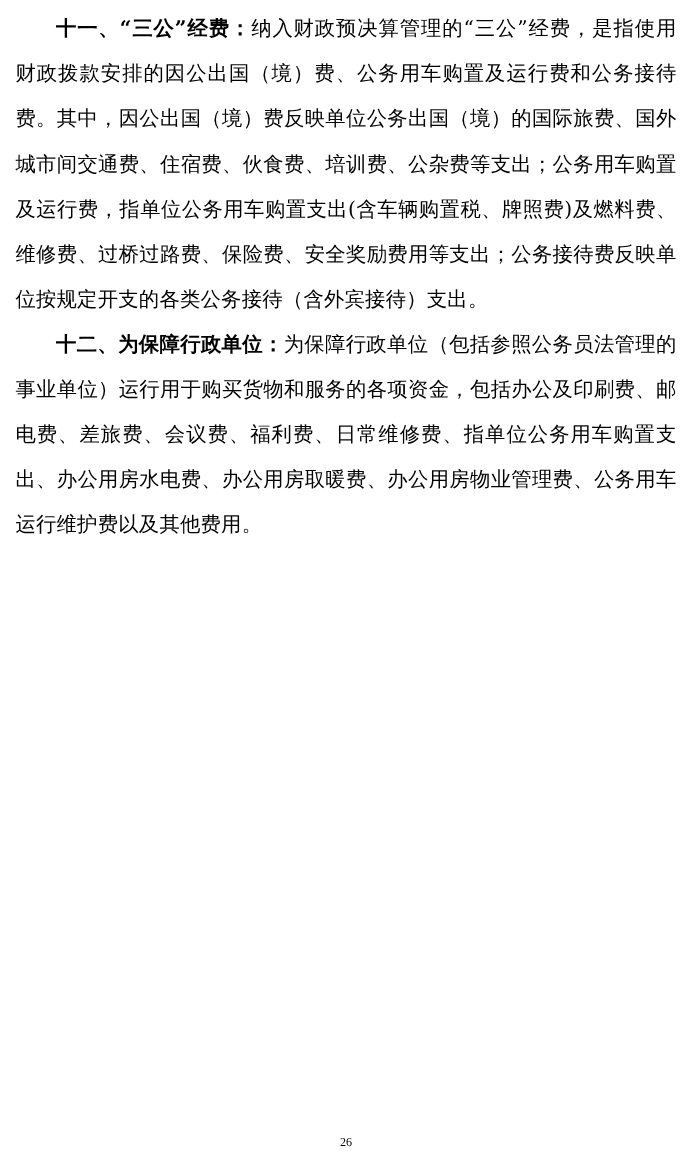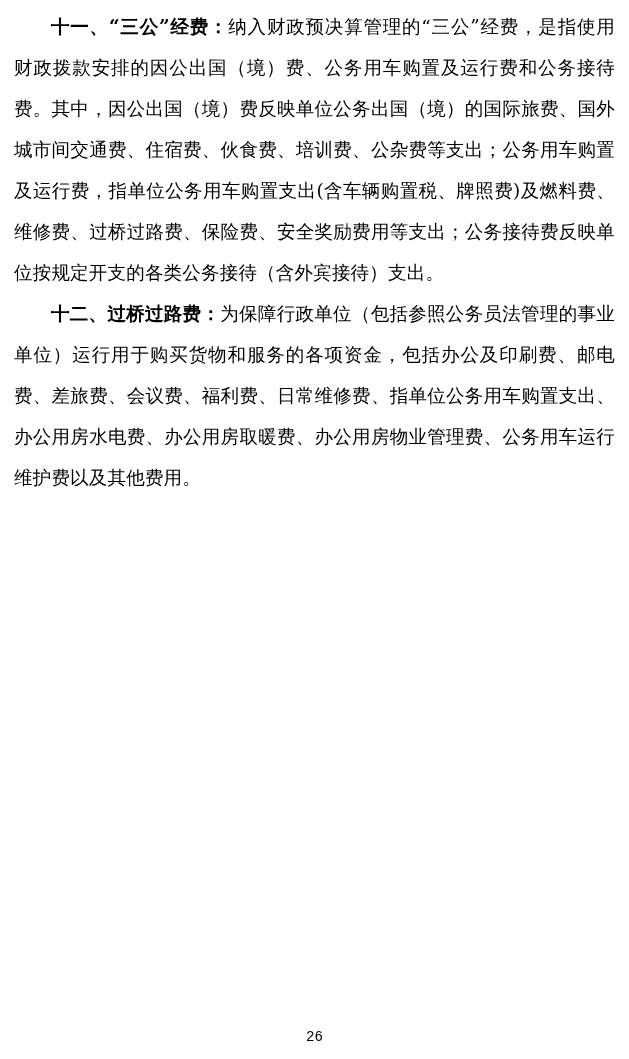--- a/index.html
+++ b/index.html
@@ -35,31 +35,31 @@
   }
   .lead {
     font-weight: bold;
   }
   .footer {
     position: absolute;
     left: 0;
     right: 0;
     bottom: 14px;
     text-align: center;
-    font-size: 14px;
-    font-family: Liberation Mono, monospace;
+    font-size: 11px;
+    font-family: Liberation Serif, serif;
     color: #000000;
   }
 </style>
 </head>
 <body>
 
 <div class="page">
   <div class="content">
 
     <p class="para"><span class="lead">十一、“三公”经费：</span><span>纳入财政预决算管理的“三公”经费，是指使用财政拨款安排的因公出国（境）费、公务用车购置及运行费和公务接待费。其中，因公出国（境）费反映单位公务出国（境）的国际旅费、国外城市间交通费、住宿费、伙食费、培训费、公杂费等支出；公务用车购置及运行费，指单位公务用车购置支出(含车辆购置税、牌照费)及燃料费、维修费、过桥过路费、保险费、安全奖励费用等支出；公务接待费反映单位按规定开支的各类公务接待（含外宾接待）支出。</span></p>
 
-    <p class="para"><span class="lead">十二、过桥过路费：</span><span>为保障行政单位（包括参照公务员法管理的事业单位）运行用于购买货物和服务的各项资金，包括办公及印刷费、邮电费、差旅费、会议费、福利费、日常维修费、指单位公务用车购置支出、办公用房水电费、办公用房取暖费、办公用房物业管理费、公务用车运行维护费以及其他费用。</span></p>
+    <p class="para"><span class="lead">十二、为保障行政单位：</span><span>为保障行政单位（包括参照公务员法管理的事业单位）运行用于购买货物和服务的各项资金，包括办公及印刷费、邮电费、差旅费、会议费、福利费、日常维修费、指单位公务用车购置支出、办公用房水电费、办公用房取暖费、办公用房物业管理费、公务用车运行维护费以及其他费用。</span></p>
 
   </div>
 
   <div class="footer">26</div>
 </div>
 
 </body></html>

